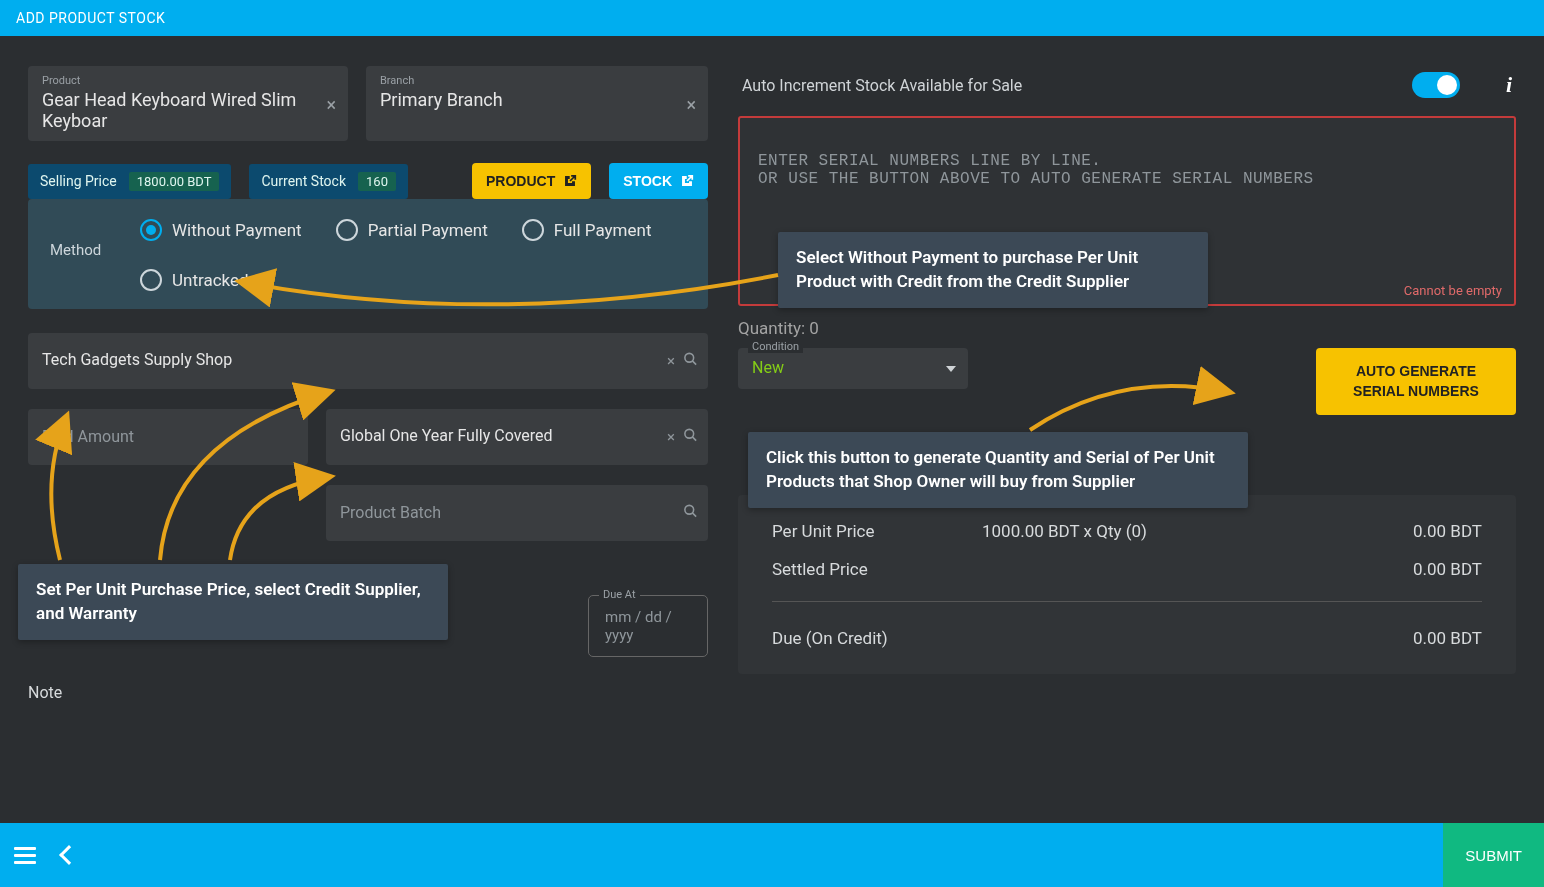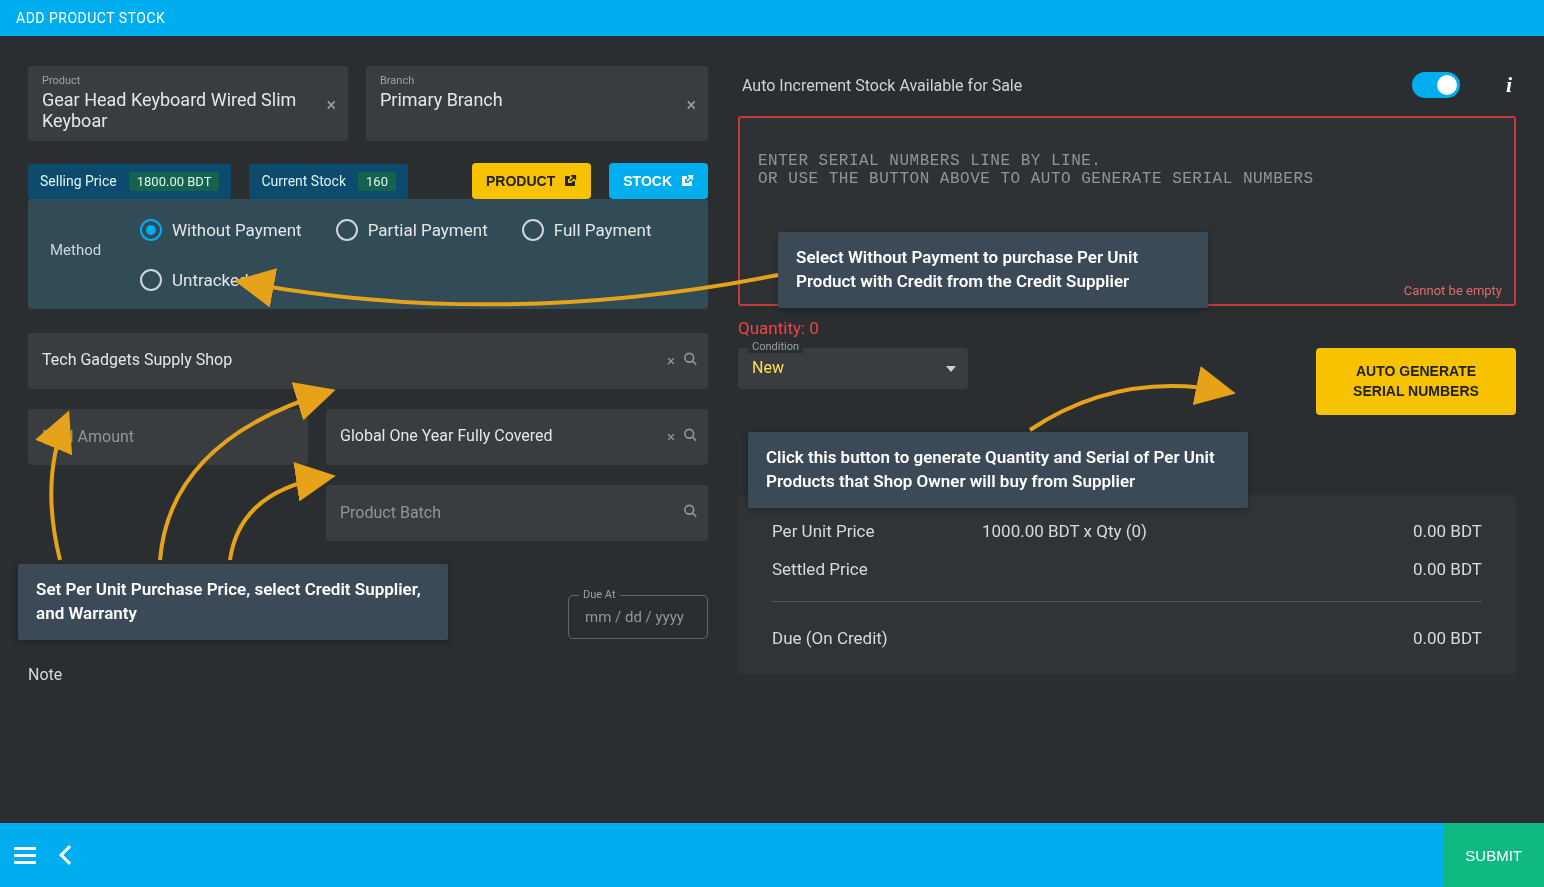--- a/index.html
+++ b/index.html
@@ -156,31 +156,31 @@
     color:#8f969b;
     letter-spacing: 0.5px;
     white-space: pre-line;
   }
   .serial-err {
     position:absolute; bottom:6px; right:12px;
     font-family: -apple-system, "Segoe UI", Roboto, sans-serif;
     font-size:13px; color:#e06a6a;
     letter-spacing:0;
   }
-  .qty-line { font-size:17px; color:#ef4444; margin:12px 0 10px; }
+  .qty-line { font-size:17px; color:#a3a3a3; margin:12px 0 10px; }
 
   .select-box {
     width:230px; background:#3a3d40; border-radius:4px;
     padding: 10px 14px 12px 14px; position:relative;
   }
   .select-box .notch{
     position:absolute; top:-8px; left:10px; font-size:11px; color:#9aa0a5;
     background:#2b2e31; padding:0 4px;
   }
-  .select-box .val{ font-size:16px; color:#fde047;}
+  .select-box .val{ font-size:16px; color:#84cc16;}
   .select-box .caret{
     position:absolute; right:12px; top:50%; transform:translateY(-50%);
     border-left:5px solid transparent; border-right:5px solid transparent;
     border-top:6px solid #cfd3d6;
   }
   .autogen-btn {
     background:#f7c200; color:#222; font-weight:600;
     border:none; border-radius:4px; padding: 14px 20px;
     font-size:14px; text-align:center; line-height:1.4;
     width: 200px; cursor:pointer;
@@ -192,21 +192,21 @@
   }
   .pp-row { display:flex; font-size:17px; color:#d7dadc; margin-bottom:18px;}
   .pp-row .c1{ flex:0 0 210px;}
   .pp-row .c2{ flex:1;}
   .pp-row .c3{ flex:0 0 130px; text-align:right;}
   .pp-div { border-top:1px solid #555; margin: 22px 0 26px;}
   .pp-row:last-child{ margin-bottom:0;}
 
   .date-box {
     border:1px solid #666; border-radius:5px; padding:12px 16px;
-    font-size:15px; color:#8f969b; position:relative; width:140px;
+    font-size:15px; color:#8f969b; position:relative; width:120px;
   }
   .date-notch{
     position:absolute; top:-8px; left:10px; font-size:11px; color:#9aa0a5;
     background:#2b2e31; padding:0 4px;
   }
 
   .footer {
     position:absolute; bottom:0; left:0; right:0; height:64px;
     background:#00aeef; display:flex; align-items:center;
     padding: 0 0 0 0;

